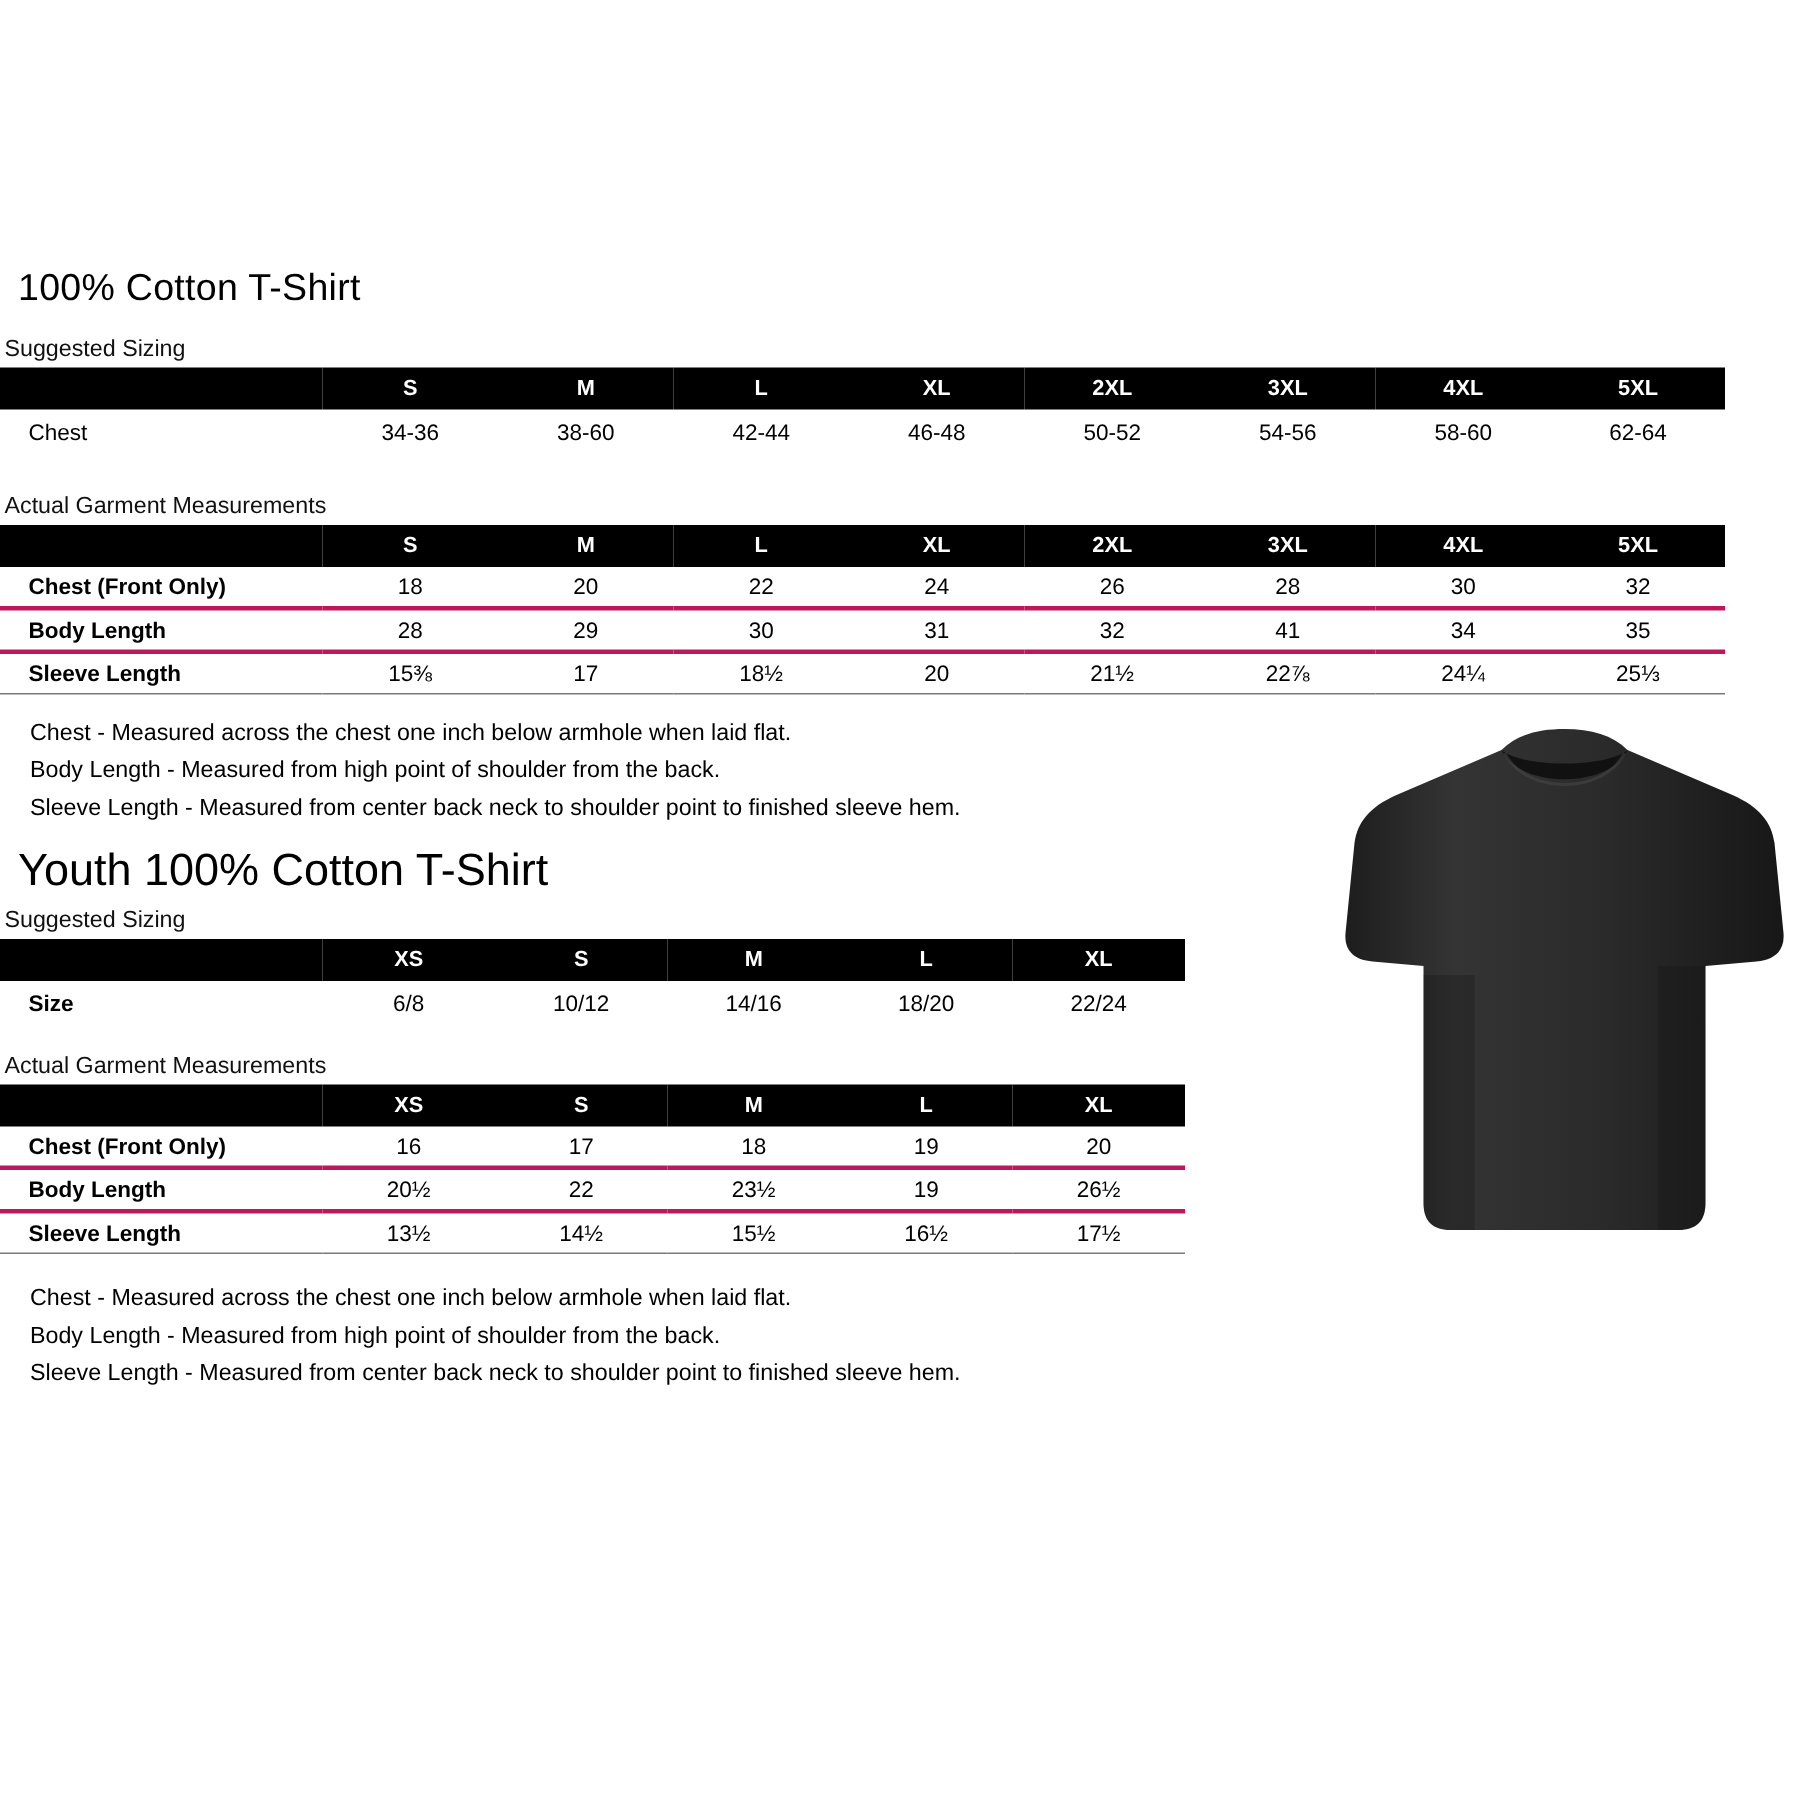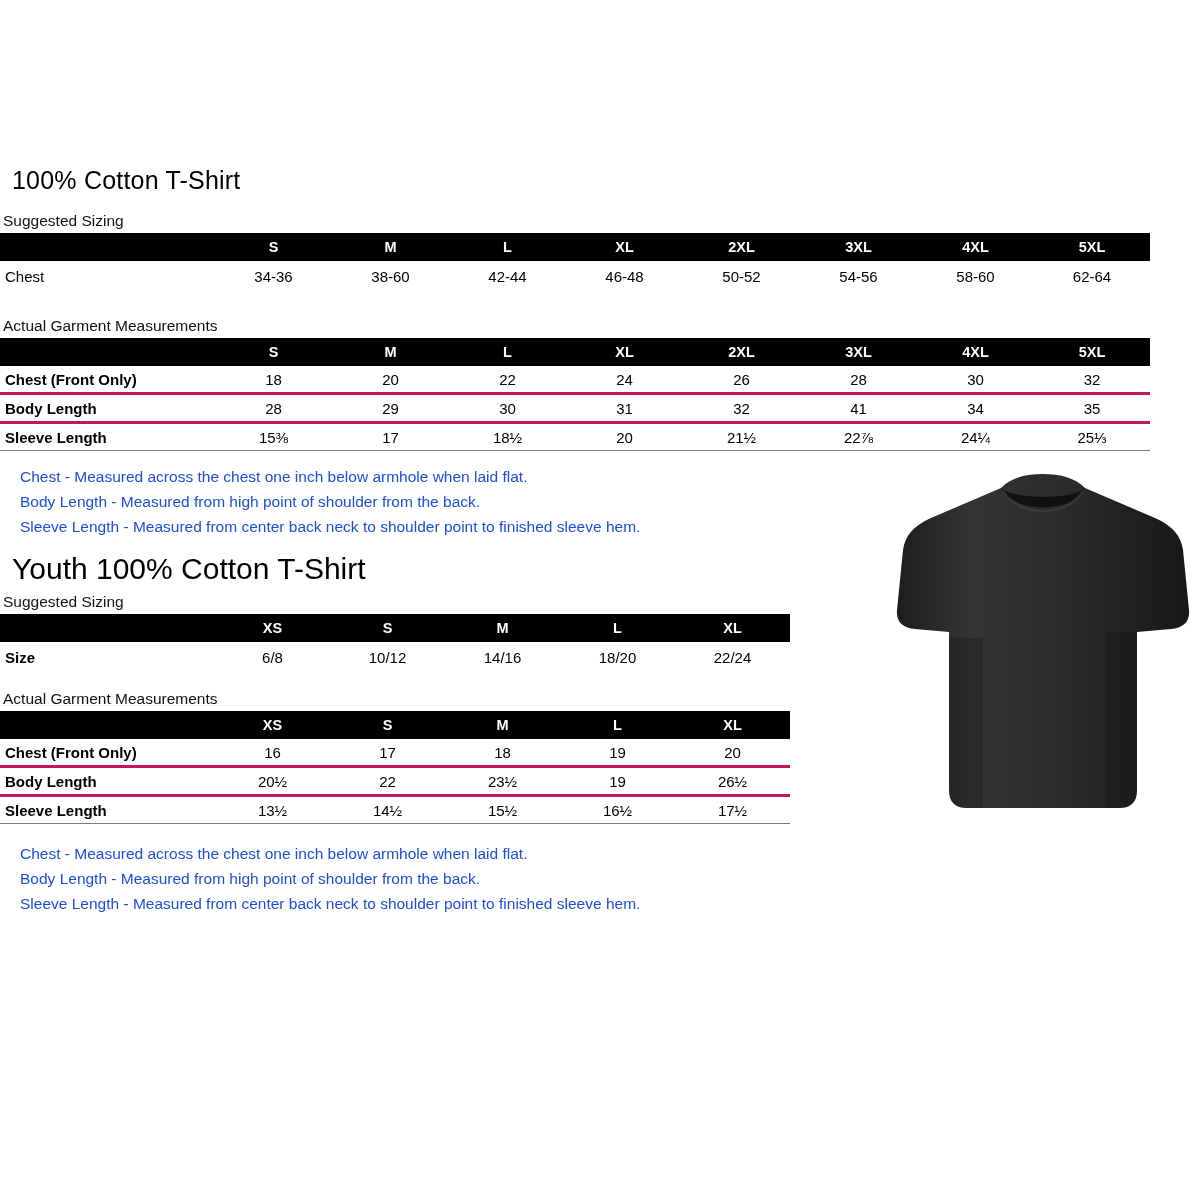--- a/index.html
+++ b/index.html
@@ -11,21 +11,21 @@
     width: 1200px;
     height: 1200px;
     font-family: "Liberation Sans", sans-serif;
     color: #000000;
     position: relative;
     overflow: hidden;
   }
 
   .page {
     position: absolute;
-    left: 0; top: 0;
+    left: 0; top: 12px;
     width: 1200px;
     height: 1055px;
   }
 
   
   .adult-title {
     position: absolute;
     left: 12px;
     top: 166px;
     font-size: 25px;
@@ -78,21 +78,21 @@
     font-weight: bold;
     font-size: 14.5px;
     height: 28px;
   }
   table.chart thead th.rowlabel {
     background: #000000;
     color: #000000;
   }
   table.chart tbody td.rowlabel {
     text-align: left;
-    padding-left: 5px;
+    padding-left: 19px;
     font-weight: bold;
     font-size: 15px;
   }
   table.chart tbody tr.ruled td {
     border-bottom: 3px solid #be185d;
   }
   table.chart tbody tr.lastruled td {
     border-bottom: 1px solid #7a7a7a;
   }
 
@@ -108,21 +108,21 @@
   #adult-actual {
     left: 0px;
     top: 338px;
     width: 1150px;
   }
 
   .notes {
     position: absolute;
     font-size: 15.5px;
     line-height: 25px;
-    color: #1d4ed8;
+    color: #000000;
     white-space: nowrap;
   }
 
   
   .youth-title {
     position: absolute;
     left: 12px;
     top: 552px;
     font-size: 30px;
     font-weight: normal;

